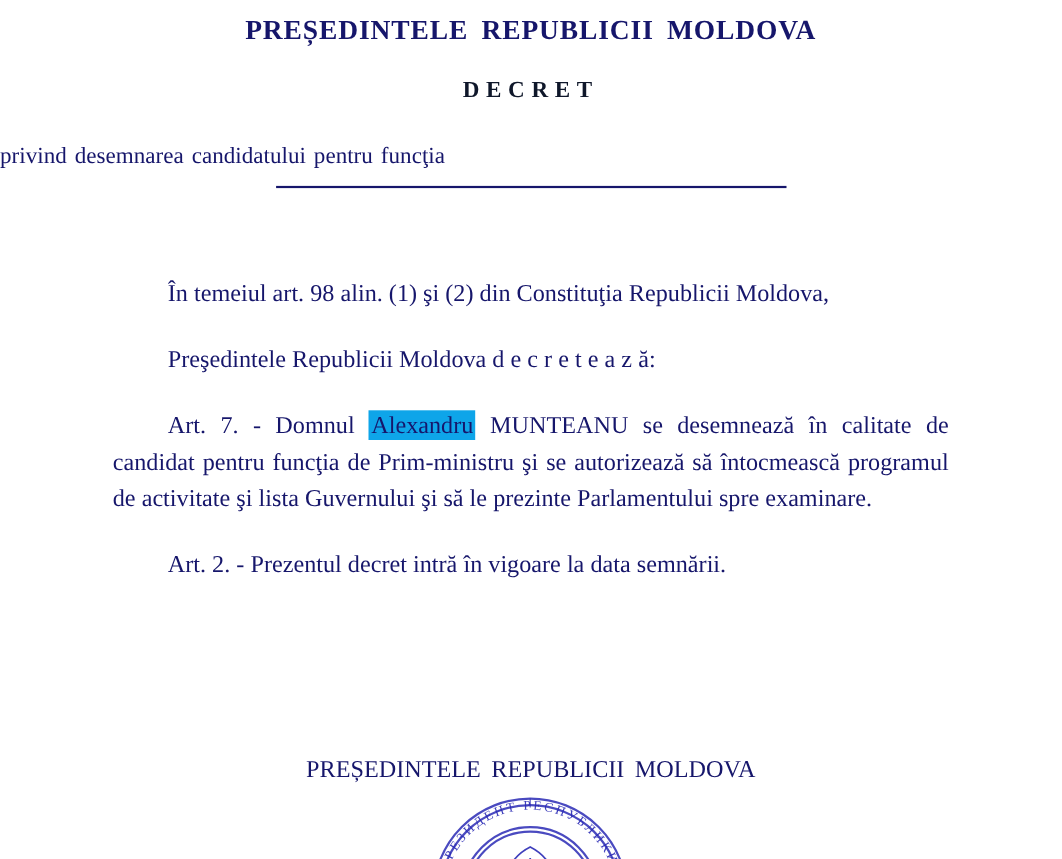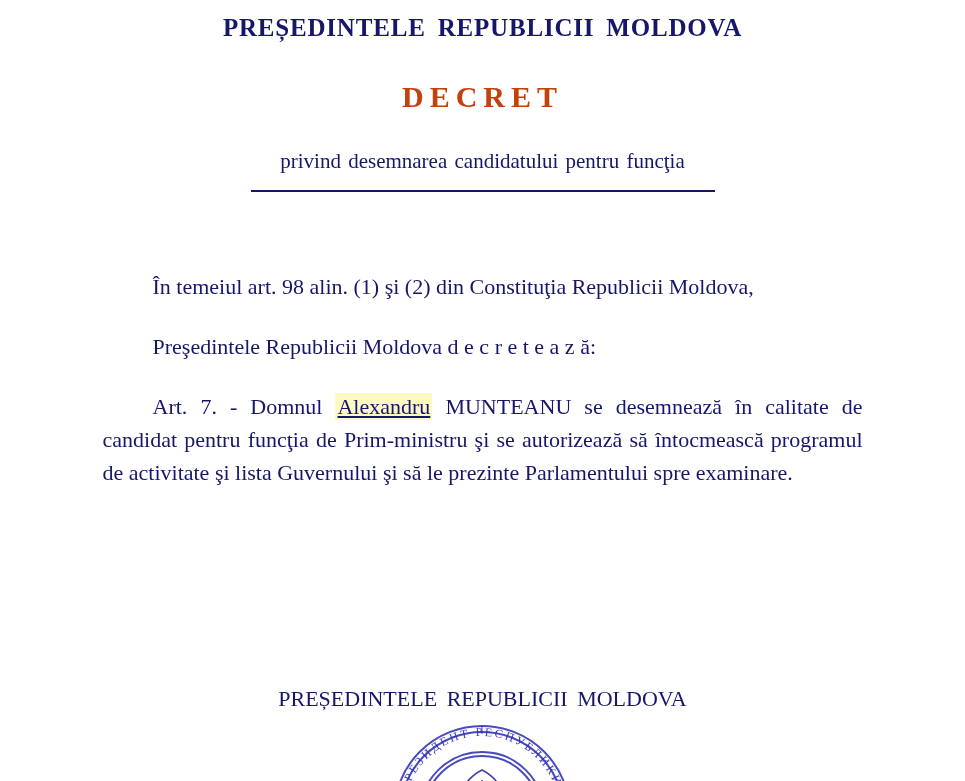--- a/index.html
+++ b/index.html
@@ -24,28 +24,27 @@
     text-align: center;
     font-size: 25px;
     font-weight: bold;
     letter-spacing: 0.8px;
     color: #16166b;
     margin: 14px 0 0 0;
     word-spacing: 5px;
   }
   .doc-type {
     text-align: center;
-    font-size: 30px;
+    font-size: 21px;
     font-weight: bold;
-    color: #c2410c;
-    margin: 38px 0 0 0;
+    color: #0f172a;
+    margin: 27px 0 0 0;
     letter-spacing: 6px;
   }
   .doc-subject {
-    text-align: center;
     font-size: 21px;
     color: #16166b;
     margin: 34px 0 0 0;
     line-height: 1.32;
     word-spacing: 2px;
   }
   .subject-line1 { display: block; }
   .subject-line2 { display: block; }
   .rule-wrap {
     text-align: center;
@@ -67,23 +66,22 @@
   }
   .para {
     margin: 0 0 27px 0;
     text-align: justify;
     text-justify: inter-word;
   }
   .para.center-ish {
     text-indent: 50px;
   }
   .highlight {
-    background: #fef9c3;
+    background: #0ea5e9;
     padding: 1px 2px;
-    text-decoration: underline;
   }
   .nowrap { white-space: nowrap; }
   .signature-title {
     position: absolute;
     left: 0;
     right: 0;
     top: 672px;
     text-align: center;
     font-size: 22px;
     color: #16166b;
@@ -123,20 +121,21 @@
     <p class="para center-ish">În temeiul art. 98 alin. (1) şi (2) din Constituţia Republicii Moldova,</p>
 
     <p class="para center-ish">
       <span>Preşedintele Republicii Moldova </span><span class="nowrap">d e c r e t e a z ă:</span>
     </p>
 
     <p class="para para-art1">
       <span>Art. 7. - Domnul </span><span class="highlight">Alexandru</span><span> MUNTEANU se desemnează în calitate de candidat pentru funcţia de Prim-ministru şi se autorizează să întocmească programul de activitate şi lista Guvernului şi să le prezinte Parlamentului spre examinare.</span>
     </p>
 
+    <p class="para center-ish">Art. 2. - Prezentul decret intră în vigoare la data semnării.</p>
 
   </div>
 
   <div class="signature-title">PREȘEDINTELE REPUBLICII MOLDOVA</div>
 
   <div class="seal">
     <svg width="200" height="200" viewBox="0 0 200 200" xmlns="http://www.w3.org/2000/svg" aria-hidden="true">
       <defs>
         <path id="arcTop" d="M 22,100 A 78,78 0 0 1 178,100"></path>
         <path id="arcBottom" d="M 30,100 A 70,70 0 0 0 170,100"></path>

